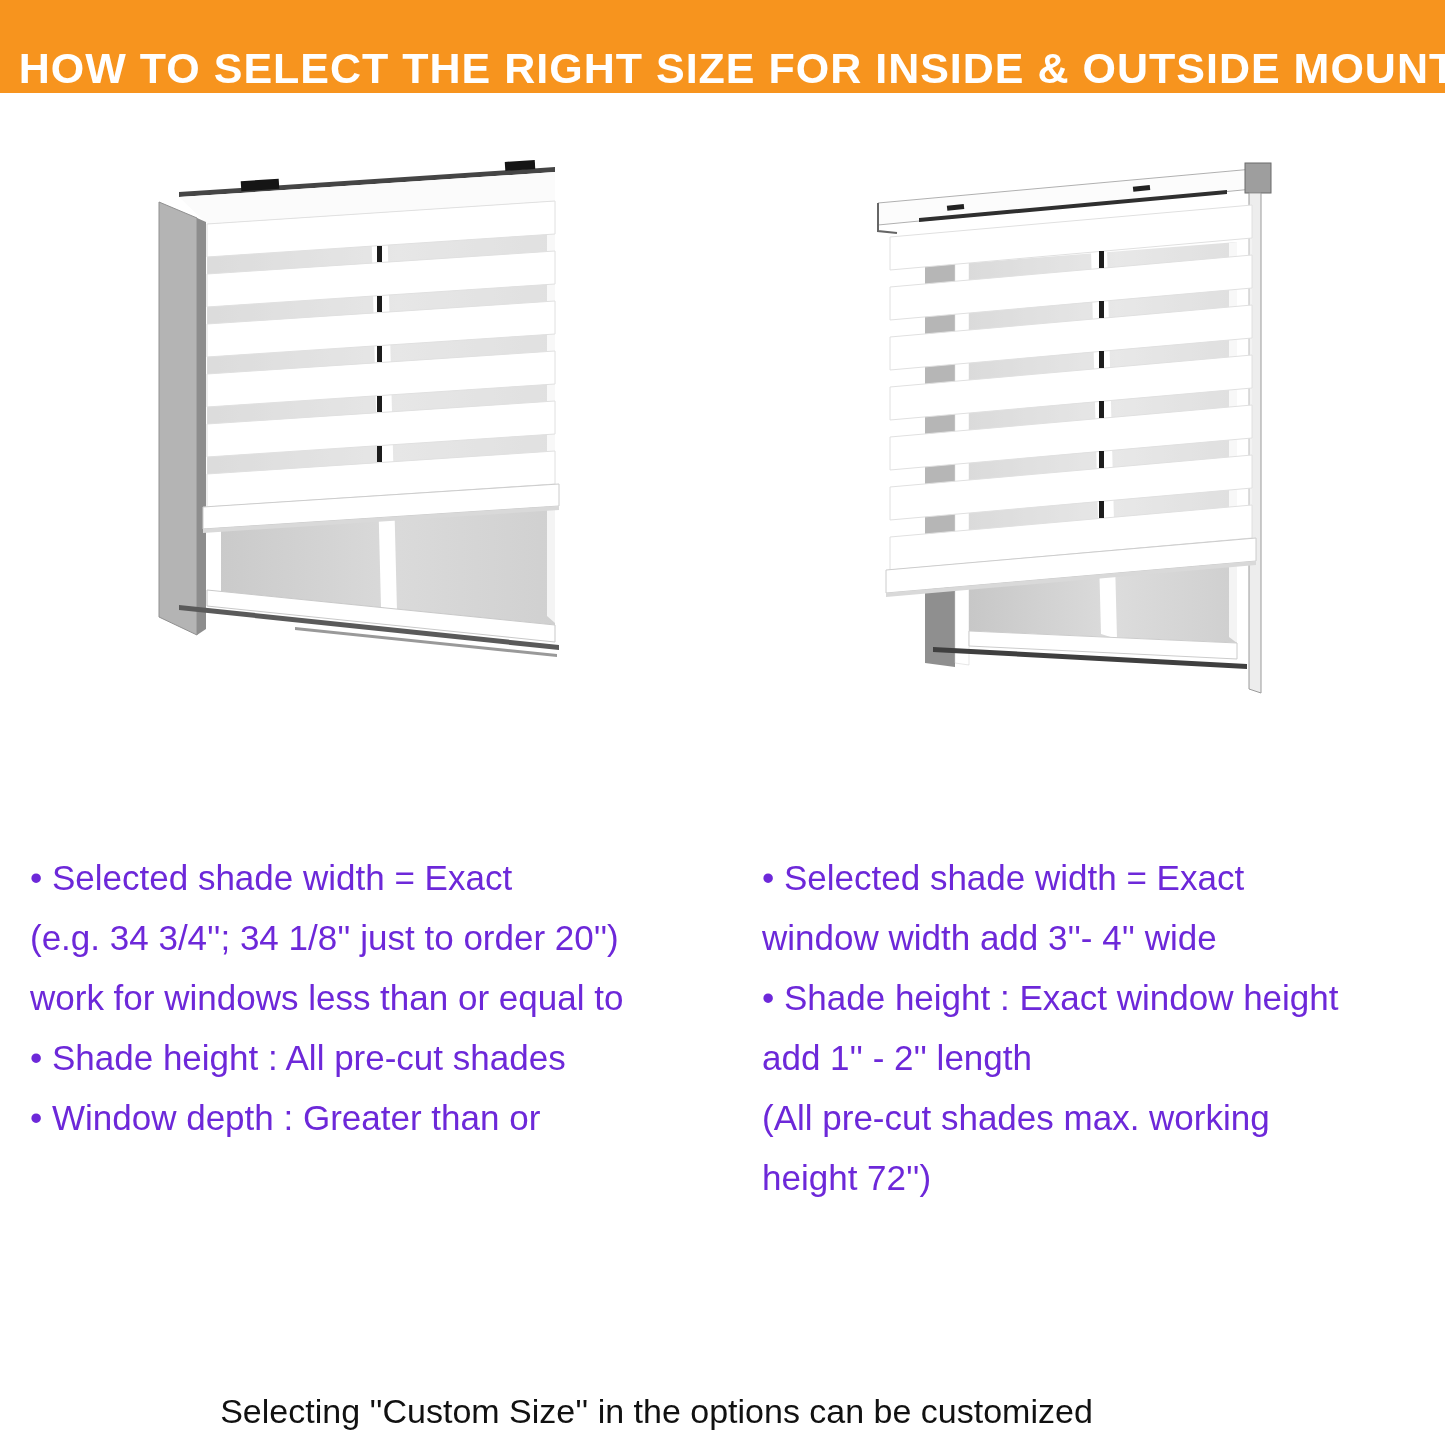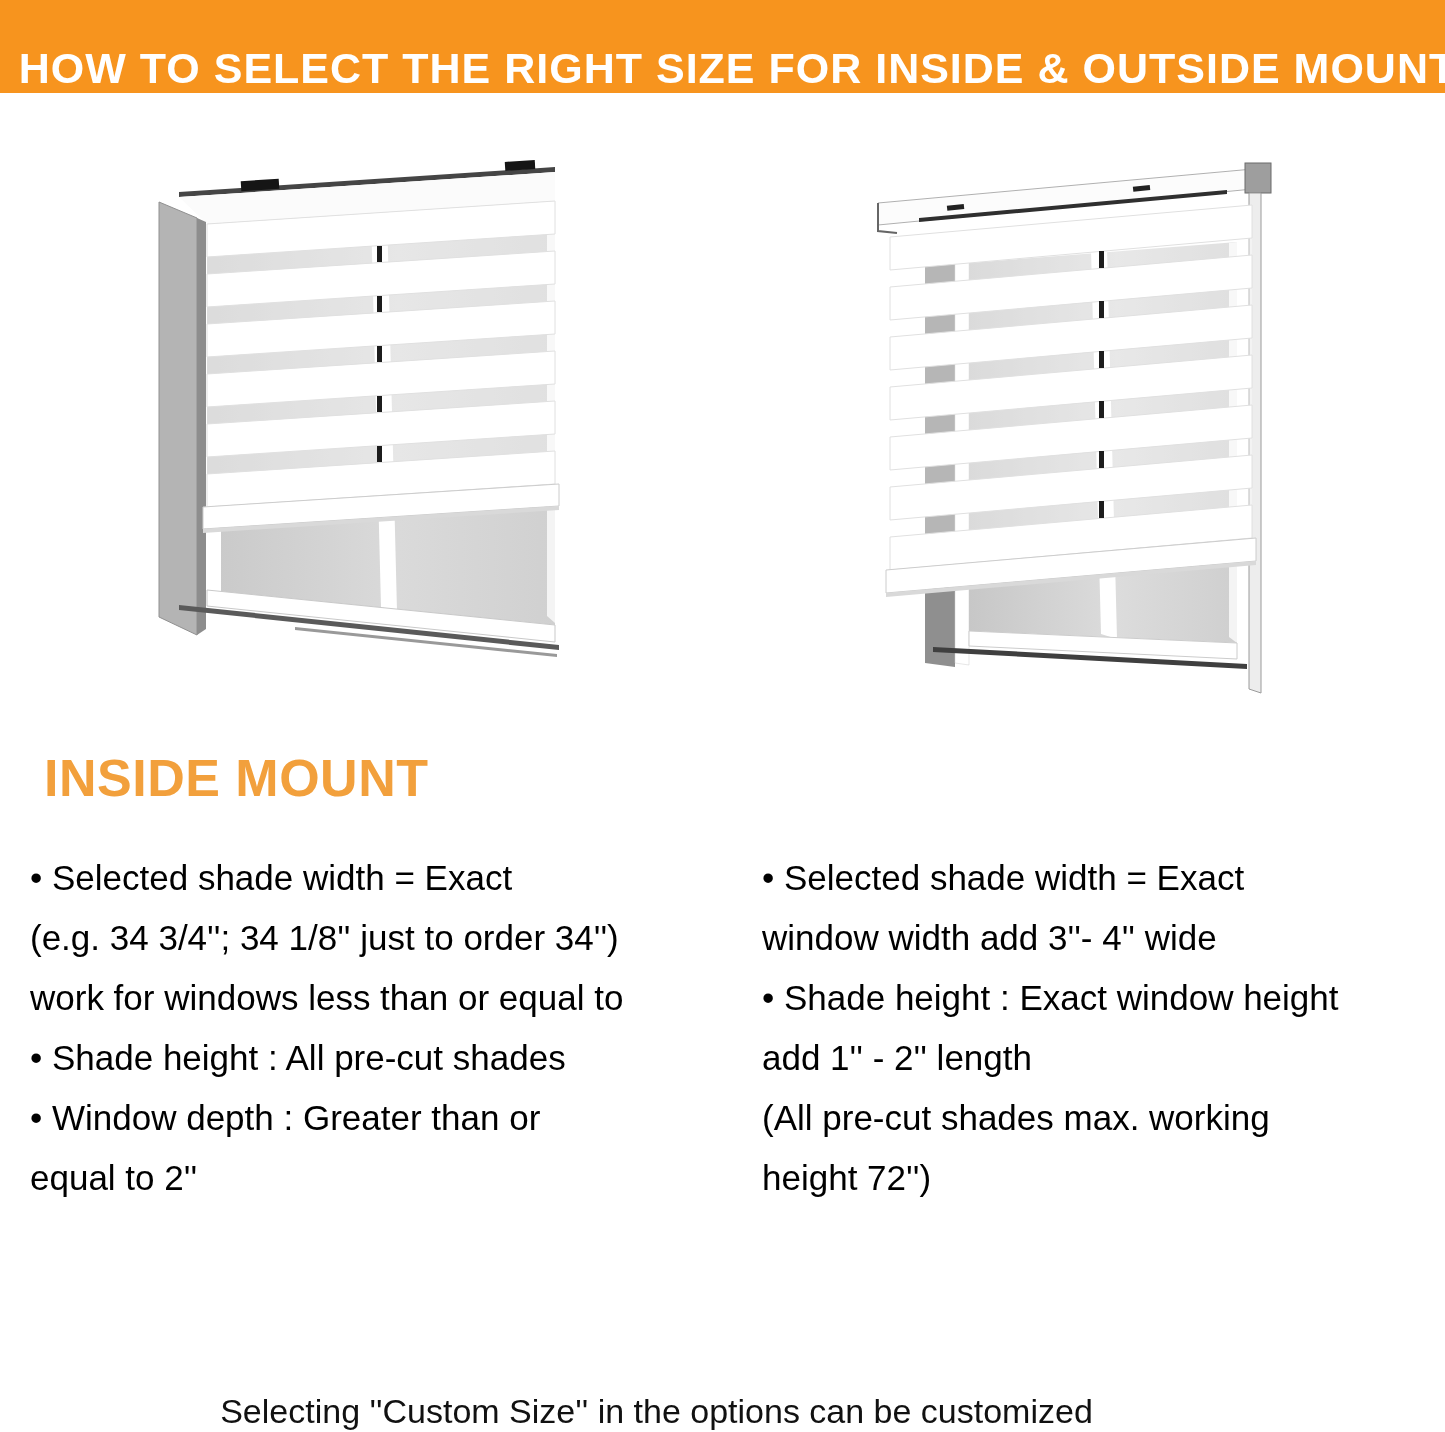--- a/index.html
+++ b/index.html
@@ -20,21 +20,21 @@
   .mount-heading{
     position:absolute;top:748px;color:#F2A03C;font-weight:bold;font-size:52px;
     letter-spacing:0.5px;white-space:nowrap;
   }
   .heading-inside{left:44px;}
   .heading-outside{left:788px;}
   .col{position:absolute;top:848px;}
   .col-left{left:30px;width:660px;}
   .col-right{left:762px;width:690px;}
   .col .line{
-    display:block;font-size:35px;line-height:60px;color:#000000;white-space:nowrap;
+    display:block;font-size:35px;line-height:60px;color:#6d28d9;white-space:nowrap;
   }
   .footer{
     position:absolute;left:0;top:1392px;width:1313px;text-align:center;
     font-size:34px;color:#111111;
   }
 </style>
 </head>
 <body>
 
 <div id="stage">
@@ -162,29 +162,27 @@
         <rect x="224" y="356" width="5" height="17" fill="#1c1c1c"></rect>
       </g>
 
       <g>
         <polygon points="11,425 381,393 381,416 11,448" fill="#ffffff" stroke="#cccccc" stroke-width="1"></polygon>
         <polygon points="11,448 381,416 381,420 11,452" fill="#d9d9d9"></polygon>
       </g>
     </svg>
   </div>
 
-  <div class="mount-heading heading-inside">INSIDE MOUNT</div>
 
   <div class="col col-left">
     <span class="line">• Selected shade width = Exact</span>
-    <span class="line">(e.g. 34 3/4''; 34 1/8'' just to order 34'')</span>
+    <span class="line">(e.g. 34 3/4''; 34 1/8'' just to order 20'')</span>
     <span class="line">work for windows less than or equal to</span>
     <span class="line">• Shade height : All pre-cut shades</span>
     <span class="line">• Window depth : Greater than or</span>
-    <span class="line">equal to 2''</span>
   </div>
 
   <div class="col col-right">
     <span class="line">• Selected shade width = Exact</span>
     <span class="line">window width add 3''- 4'' wide</span>
     <span class="line">• Shade height : Exact window height</span>
     <span class="line">add 1'' - 2'' length</span>
     <span class="line">(All pre-cut shades max. working</span>
     <span class="line">height 72'')</span>
   </div>

